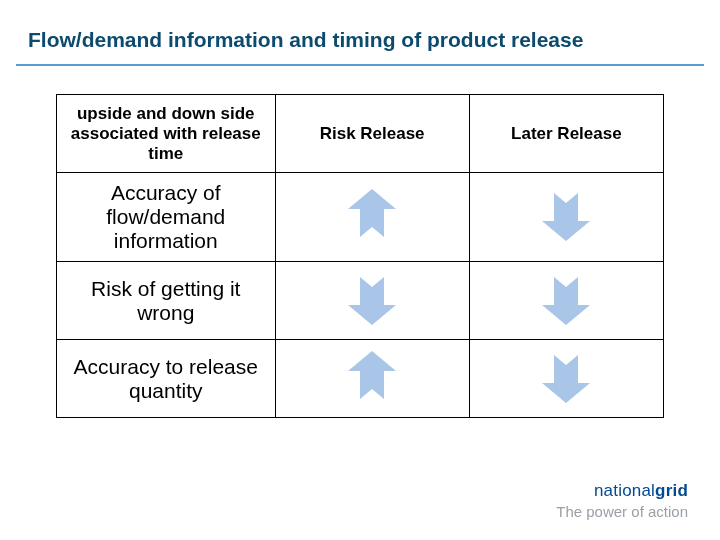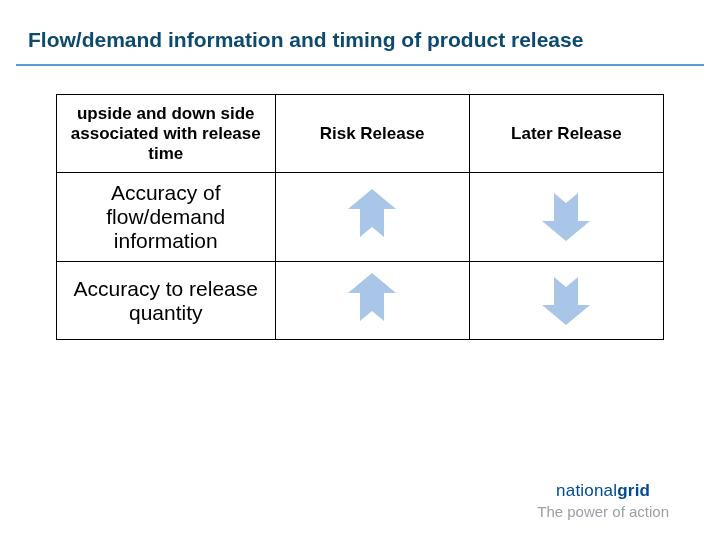--- a/index.html
+++ b/index.html
@@ -46,23 +46,23 @@
     height: 78px;
   }
   td.arrowcell {
     height: 78px;
   }
   col.c1 { width: 36%; }
   col.c2 { width: 32%; }
   col.c3 { width: 32%; }
   .footer {
     position: absolute;
-    right: 51px;
+    right: 32px;
     bottom: 20px;
-    text-align: center;
+    text-align: right;
   }
   .brand {
     font-size: 17px;
     letter-spacing: 0.2px;
   }
   .brand .b1 { color: #004a94; font-weight: normal; }
   .brand .b2 { color: #004a94; font-weight: bold; }
   .tagline {
     font-size: 15px;
     color: #9aa0a6;
@@ -91,20 +91,29 @@
     <tr>
       <td class="rowlabel">Accuracy of flow/demand information</td>
       <td class="arrowcell"><svg width="52" height="56" viewBox="0 0 52 56">
               <polygon fill="#a9c6e8" points="26,2 50,22 38,22 38,50 26,40 14,50 14,22 2,22"></polygon>
             </svg></td>
       <td class="arrowcell"><svg width="52" height="56" viewBox="0 0 52 56">
               <polygon fill="#a9c6e8" points="26,54 2,34 14,34 14,6 26,16 38,6 38,34 50,34"></polygon>
             </svg></td>
     </tr>
     <tr>
+      <td class="rowlabel">Risk of getting it wrong</td>
+      <td class="arrowcell"><svg width="52" height="56" viewBox="0 0 52 56">
+              <polygon fill="#a9c6e8" points="26,54 2,34 14,34 14,6 26,16 38,6 38,34 50,34"></polygon>
+            </svg></td>
+      <td class="arrowcell"><svg width="52" height="56" viewBox="0 0 52 56">
+              <polygon fill="#a9c6e8" points="26,54 2,34 14,34 14,6 26,16 38,6 38,34 50,34"></polygon>
+            </svg></td>
+    </tr>
+    <tr>
       <td class="rowlabel">Accuracy to release quantity</td>
       <td class="arrowcell"><svg width="52" height="56" viewBox="0 0 52 56">
               <polygon fill="#a9c6e8" points="26,2 50,22 38,22 38,50 26,40 14,50 14,22 2,22"></polygon>
             </svg></td>
       <td class="arrowcell"><svg width="52" height="56" viewBox="0 0 52 56">
               <polygon fill="#a9c6e8" points="26,54 2,34 14,34 14,6 26,16 38,6 38,34 50,34"></polygon>
             </svg></td>
     </tr>
   </tbody>
     </table>

